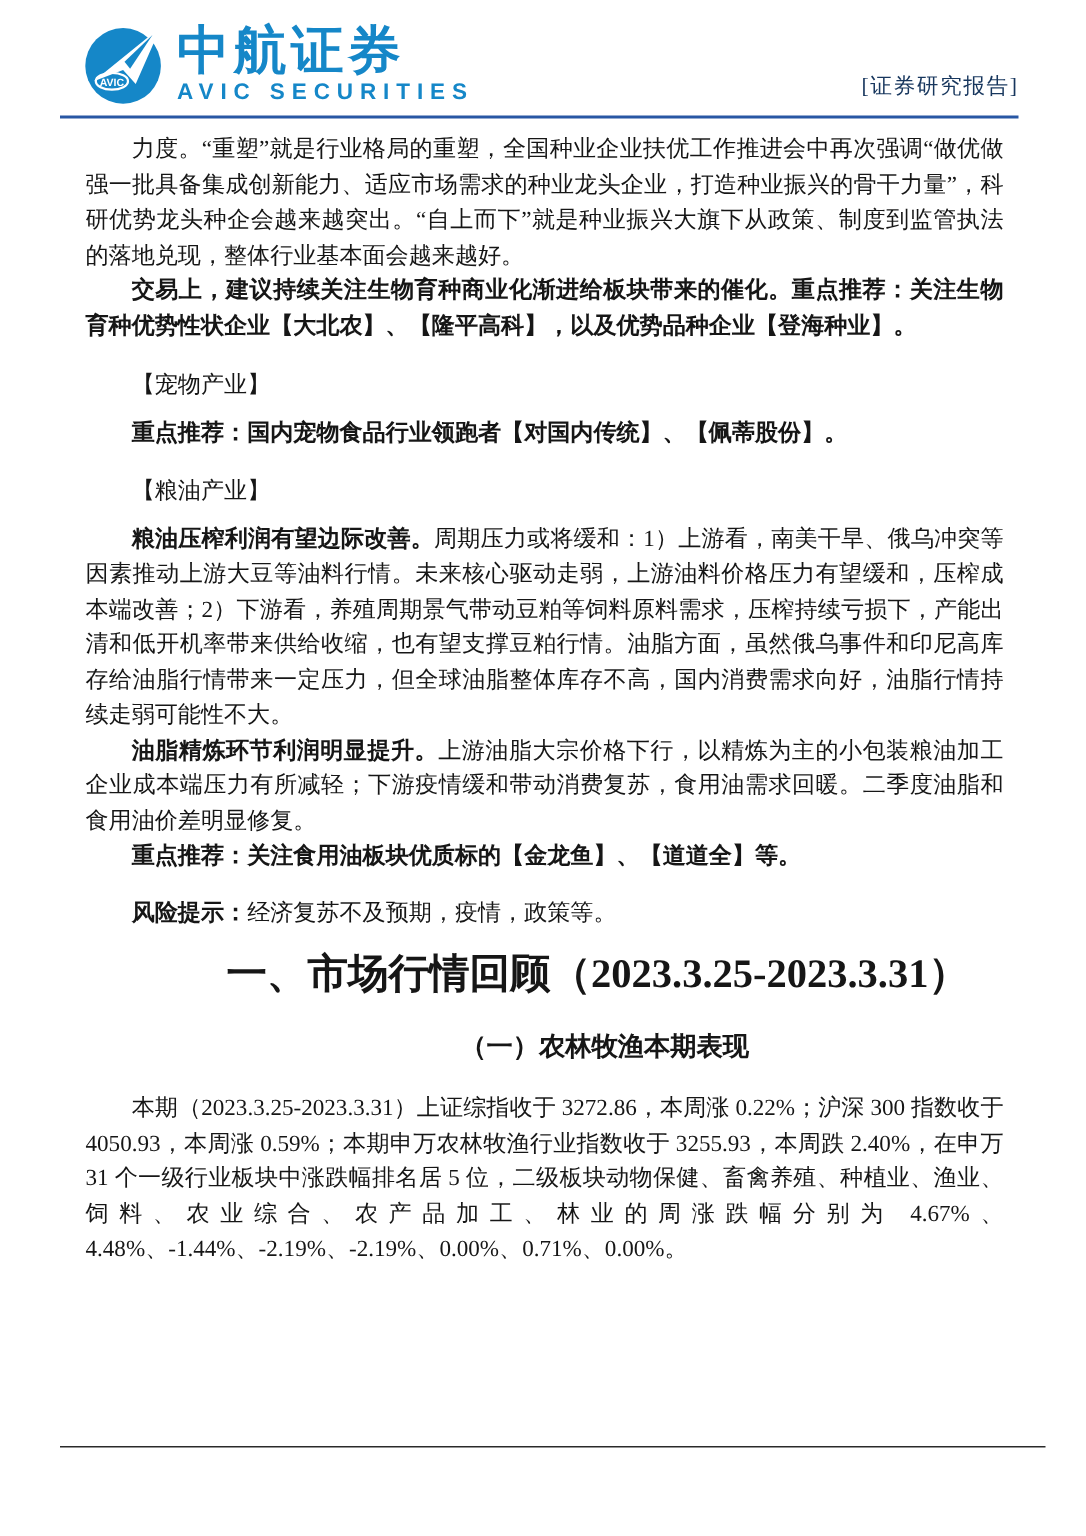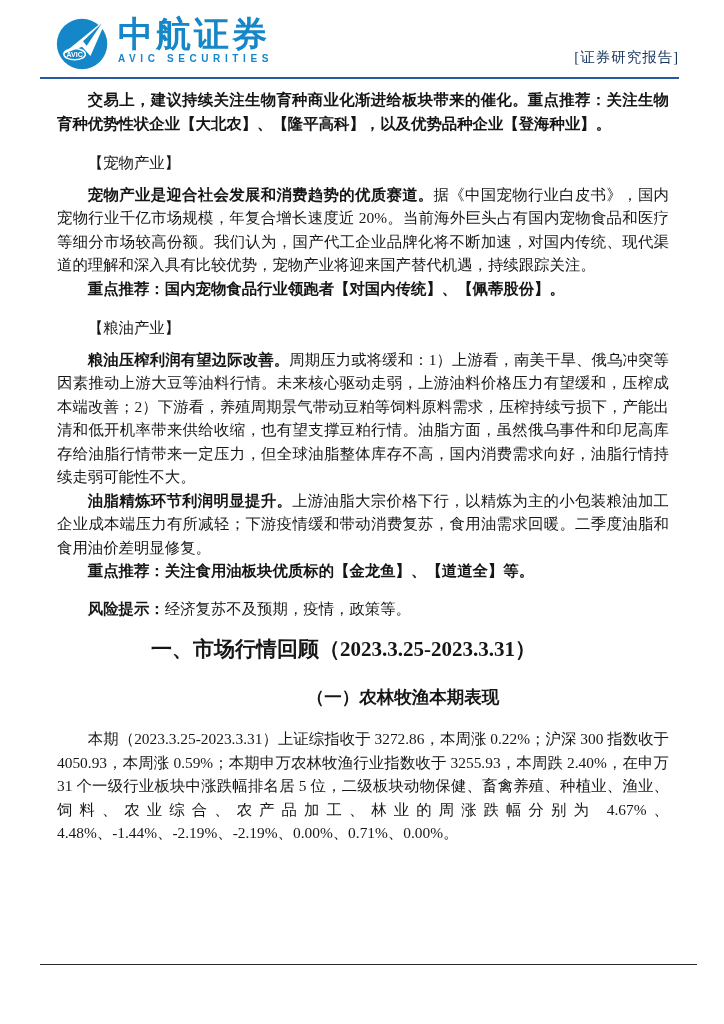--- a/index.html
+++ b/index.html
@@ -11,38 +11,38 @@
 
   
   .header { position:absolute; top:13px; left:55px; right:40px; height:58px;
             display:flex; justify-content:space-between; align-items:flex-end; }
   .brand { display:flex; align-items:flex-start; }
   .logo-icon { width:56px; height:56px; flex:0 0 auto; }
   .brand-text { margin-left:7px; }
   .brand-cn { font-size:35px; line-height:37px; font-weight:bold;
               color:var(--brand,#1587C8); letter-spacing:3px;
               font-family:"Liberation Sans","DejaVu Sans",sans-serif; }
-  .brand-en { font-size:10px; font-weight:bold; color:var(--brand,#1587C8);
+  .brand-en { font-size:15px; font-weight:bold; color:var(--brand,#1587C8);
               letter-spacing:4.6px; margin-top:1px;
               font-family:"Liberation Sans","DejaVu Sans",sans-serif; }
   .badge { font-size:14.5px; font-weight:normal; color:var(--badge,#17365D);
            padding-bottom:4px; letter-spacing:1px; }
   .header-rule { position:absolute; top:77px; left:40px; right:40px; height:2px;
                  background:var(--rule,#2857A4); }
 
   
   .doc-body { position:absolute; top:88px; left:57px; width:612px;
               font-size:15.4px; line-height:23.5px; text-align:justify; }
   .doc-body p { margin:0; }
   .indent { text-indent:2em; }
   .bold { font-weight:bold; }
   .sec-title { font-weight:normal; text-indent:2em; margin-top:16px !important;
                margin-bottom:8px !important; }
   .risk { margin-top:14px !important; }
-  .h1 { font-size:21px; line-height:28px; font-weight:bold; text-align:left;
+  .h1 { font-size:27px; line-height:28px; font-weight:bold; text-align:left;
         margin:15px 0 0 94px !important;
         font-family:"Liberation Serif","DejaVu Serif",serif; }
   .h2 { font-size:17.5px; line-height:24px; font-weight:bold; text-align:center;
         margin:22px 0 0 80px !important; }
   .p-last { margin-top:18px !important; }
 
   
   .footer-rule { position:absolute; top:964px; left:40px; right:22px; height:1px;
                  background:#2a2a2a; }
   .footer-row { position:absolute; top:973px; left:0; right:0; height:20px;
@@ -72,24 +72,24 @@
       <div class="brand-text">
         <div class="brand-cn">中航证券</div>
         <div class="brand-en">AVIC  SECURITIES</div>
       </div>
     </div>
     <div class="badge">[证券研究报告]</div>
   </div>
   <div class="header-rule"></div>
 
   <div class="doc-body">
+    <p class="indent">力度。“重塑”就是行业格局的重塑，全国种业企业扶优工作推进会中再次强调“做优做强一批具备集成创新能力、适应市场需求的种业龙头企业，打造种业振兴的骨干力量”，科研优势龙头种企会越来越突出。“自上而下”就是种业振兴大旗下从政策、制度到监管执法的落地兑现，整体行业基本面会越来越好。</p>
     <p class="indent bold">交易上，建议持续关注生物育种商业化渐进给板块带来的催化。重点推荐：关注生物育种优势性状企业【大北农】、【隆平高科】，以及优势品种企业【登海种业】。</p>
 
     <p class="sec-title">【宠物产业】</p>
-    <p class="indent"><b>宠物产业是迎合社会发展和消费趋势的优质赛道。</b><span>据《中国宠物行业白皮书》，国内宠物行业千亿市场规模，年复合增长速度近 20%。当前海外巨头占有国内宠物食品和医疗等细分市场较高份额。我们认为，国产代工企业品牌化将不断加速，对国内传统、现代渠道的理解和深入具有比较优势，宠物产业将迎来国产替代机遇，持续跟踪关注。</span></p>
     <p class="indent bold">重点推荐：国内宠物食品行业领跑者【对国内传统】、【佩蒂股份】。</p>
 
     <p class="sec-title">【粮油产业】</p>
     <p class="indent"><b>粮油压榨利润有望边际改善。</b><span>周期压力或将缓和：1）上游看，南美干旱、俄乌冲突等因素推动上游大豆等油料行情。未来核心驱动走弱，上游油料价格压力有望缓和，压榨成本端改善；2）下游看，养殖周期景气带动豆粕等饲料原料需求，压榨持续亏损下，产能出清和低开机率带来供给收缩，也有望支撑豆粕行情。油脂方面，虽然俄乌事件和印尼高库存给油脂行情带来一定压力，但全球油脂整体库存不高，国内消费需求向好，油脂行情持续走弱可能性不大。</span></p>
     <p class="indent"><b>油脂精炼环节利润明显提升。</b><span>上游油脂大宗价格下行，以精炼为主的小包装粮油加工企业成本端压力有所减轻；下游疫情缓和带动消费复苏，食用油需求回暖。二季度油脂和食用油价差明显修复。</span></p>
     <p class="indent bold">重点推荐：关注食用油板块优质标的【金龙鱼】、【道道全】等。</p>
 
     <p class="indent risk"><b>风险提示：</b><span>经济复苏不及预期，疫情，政策等。</span></p>
 
     <p class="h1">一、市场行情回顾（2023.3.25-2023.3.31）</p>

